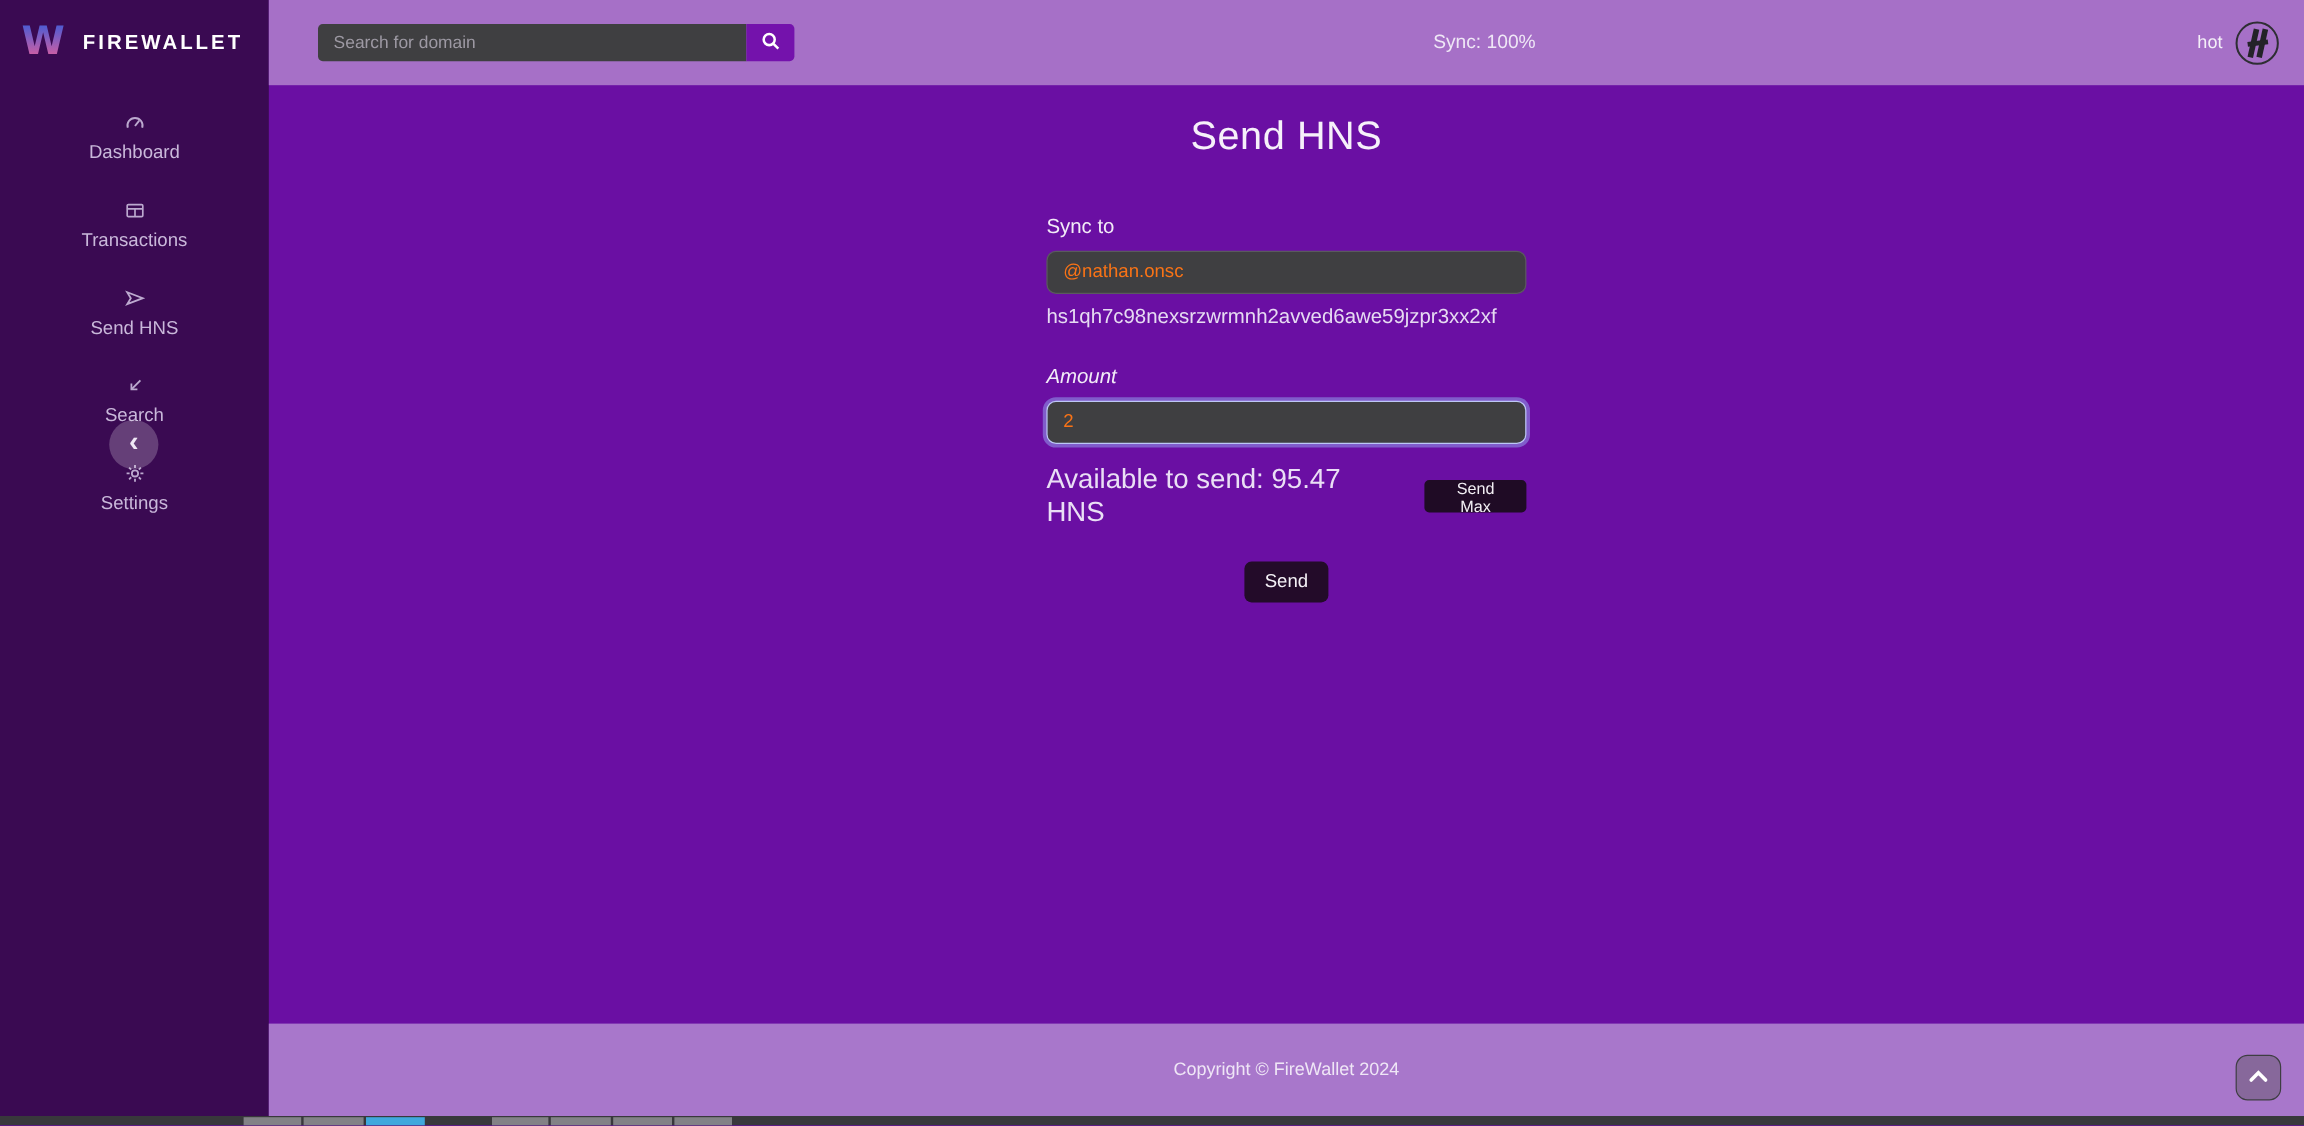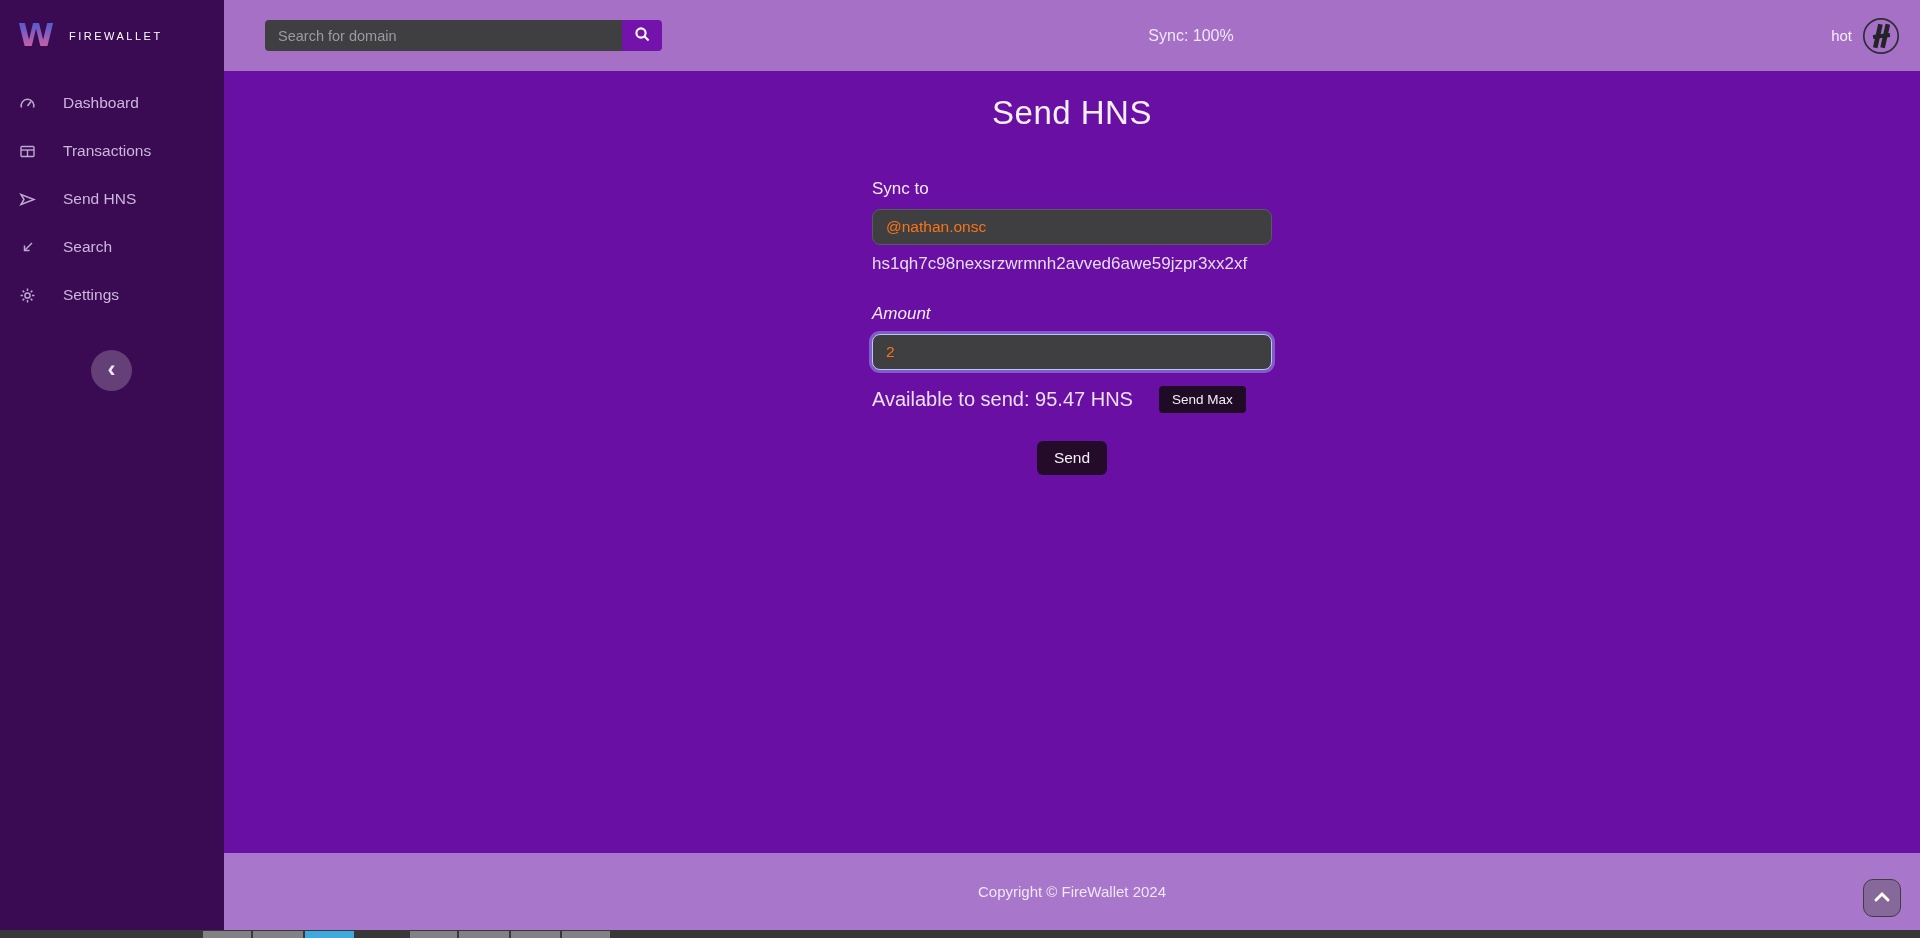--- a/index.html
+++ b/index.html
@@ -11,25 +11,25 @@
   }
   .app { display:flex; flex-direction:column; width:1920px; height:938px; }
   .content-row { display:flex; height:930px; }
 
   
   .sidebar {
     width:224px; flex-shrink:0; position:relative;
     background: var(--sidebar-bg, #3A0A52);
   }
   .brand { height:71px; display:flex; align-items:center; gap:13px; padding-left:16px; cursor:pointer; }
-  .brand-name { color:#ffffff; font-weight:normal; font-size:11px; letter-spacing:2.5px; }
+  .brand-name { color:#ffffff; font-weight:bold; font-size:17px; letter-spacing:2.5px; }
   .nav { margin-top:8px; }
   .nav-item {
-    display:flex; align-items:center; gap:27px;
-    padding:15px 18px; color:#C9B8DA; font-size:15.5px; cursor:pointer;
+    display:flex; align-items:center; gap:8px;
+    padding:15px 18px; color:#C9B8DA; font-size:15.5px; cursor:pointer;flex-direction:column;
   }
   .nav-item .icon { width:18px; height:17px; display:inline-flex; align-items:center; justify-content:center; color:#BCA9CF; }
   .collapse {
     position:absolute; left:91px; top:350px; width:41px; height:41px;
     border-radius:50%; background:rgba(255,255,255,0.22); border:none;
     color:#EFE8F5; display:flex; align-items:center; justify-content:center; cursor:pointer;
   }
   .collapse span { font-size:24px; line-height:1; margin-top:-4px; font-weight:bold; }
 
   
@@ -41,21 +41,21 @@
     width:357px; height:31px; background: var(--input-bg, #3F3F41);
     border:none; border-radius:4px 0 0 4px; padding:0 13px;
     color:#D8D4DC; font-size:14.5px; outline:none;
     font-family:"Liberation Sans","DejaVu Sans",sans-serif;
   }
   .search input::placeholder { color:#9D99A3; }
   .search button {
     width:40px; background: var(--search-button-bg, #7412AC); border:none;
     border-radius:0 4px 4px 0; display:flex; align-items:center; justify-content:center; cursor:pointer;
   }
-  .sync { position:absolute; left:967px; top:50%; transform:translate(-50%,-50%); color:#EFE7F6; font-size:16px; }
+  .sync { position:absolute; left:1013px; top:50%; transform:translate(-50%,-50%); color:#EFE7F6; font-size:16px; }
   .wallet { position:absolute; right:20px; top:0; height:100%; display:flex; align-items:center; gap:10px; }
   .wallet-name { color:#F4EFF8; font-size:15px; }
   .hs-badge { width:38px; height:38px; display:flex; cursor:pointer; }
 
   
   .main { flex:1; overflow:hidden; }
   .page-title { margin:23px 0 0; text-align:center; color:#F6F0FA; font-size:33px; font-weight:500; letter-spacing:0.5px; }
   .form { width:400px; margin:47px auto 0; }
   .field-label { display:block; color:#F2EBF7; font-size:17px; }
   .text-input {
@@ -64,21 +64,21 @@
     color:#f97316; font-size:15.5px; outline:none;
     font-family:"Liberation Sans","DejaVu Sans",sans-serif;
   }
   .text-input.focused {
     border:1px solid #BDC7F6;
     box-shadow:0 0 0 3px rgba(150,170,243,0.5);
   }
   .addr { margin-top:9px; color:#E6DBF2; font-size:17px; white-space:nowrap; }
   .amount-label { margin-top:30px;font-style:italic; }
   .row { display:flex; align-items:center; margin-top:16px; }
-  .available { color:#EADFF5; font-size:20px; }
+  .available { color:#EADFF5; font-size:23px; }
   .send-max {
     margin-left:26px; height:27px; padding:0 13px;
     background: var(--dark-button-bg, #1F0B25); color:#F2EFF4;
     border:none; border-radius:4px; font-size:13.5px; cursor:pointer;
     font-family:"Liberation Sans","DejaVu Sans",sans-serif;
   }
   .send-btn {
     display:block; margin:28px auto 0; height:34px; padding:0 17px;
     background:#230B29; color:#F4F1F6; border:none; border-radius:6px;
     font-size:15.5px; cursor:pointer;

